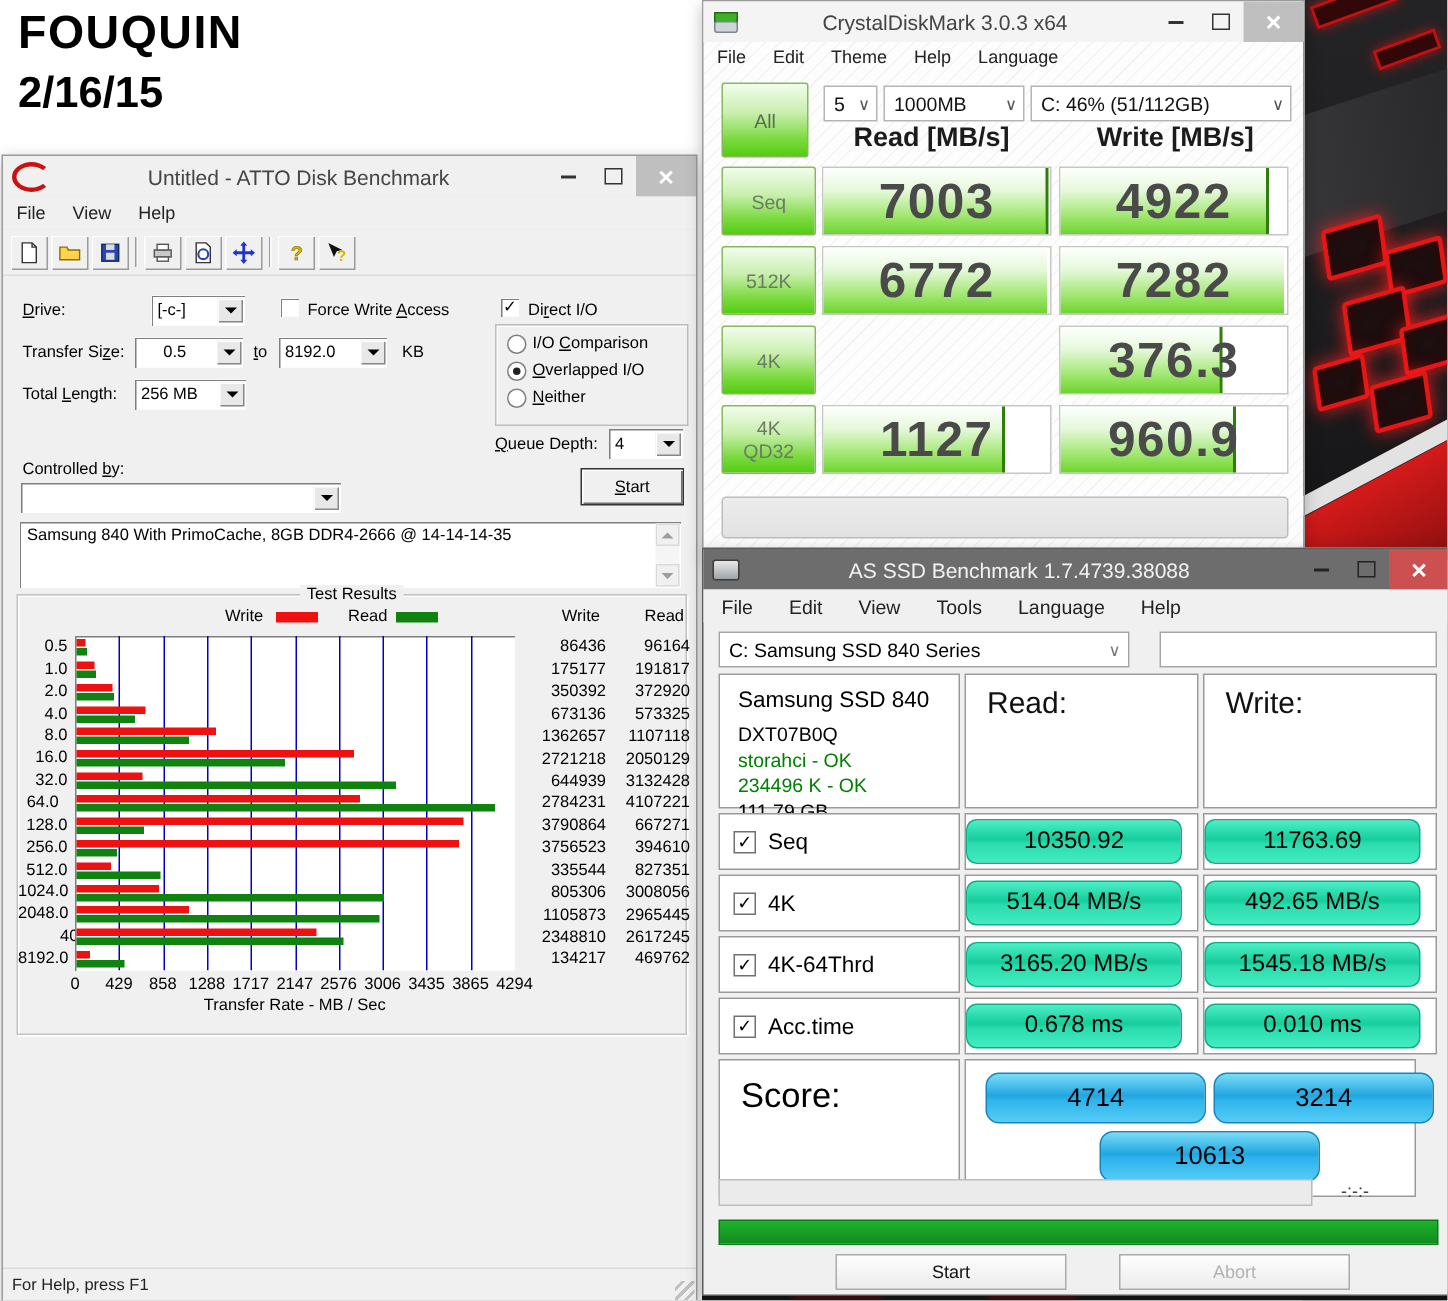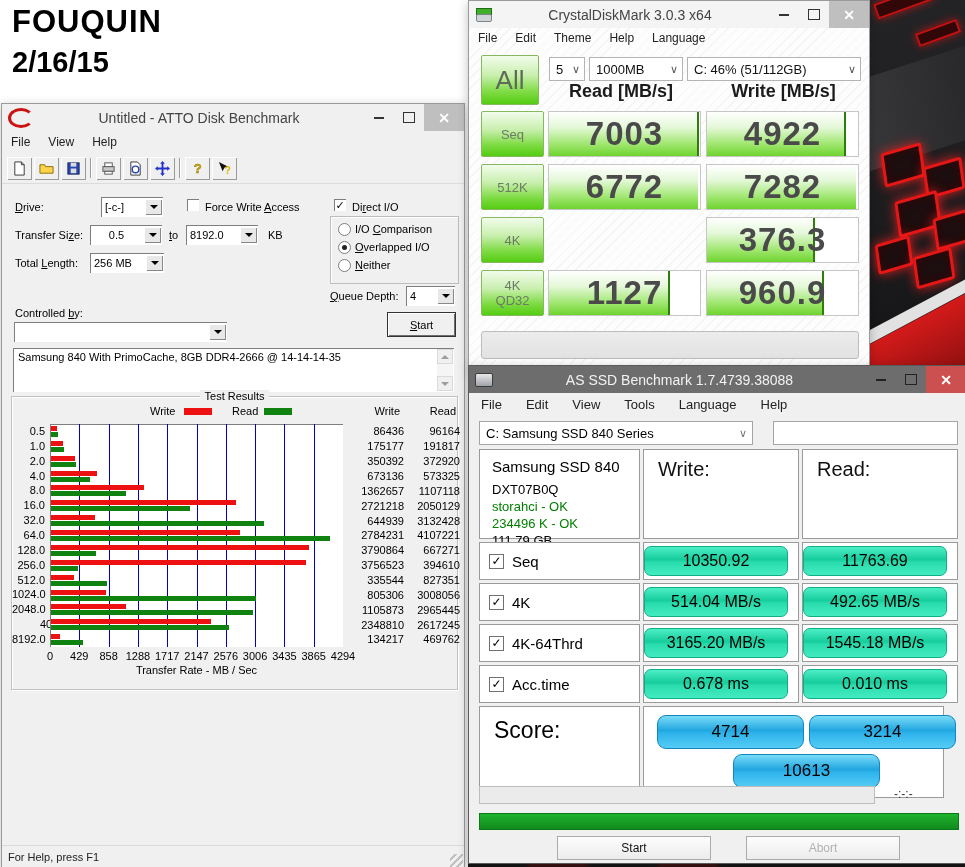--- a/index.html
+++ b/index.html
@@ -92,21 +92,21 @@
   
   .cdm{left:468px;top:0;width:400px;height:368px;
      background:repeating-linear-gradient(135deg,#fdfdfd 0 6px,#f4f4f4 6px 7px);}
   .cdm .titlebar{background:#f4f4f4;}
   .cdm .menubar{top:27px;height:20px;background:transparent;}
   .cdm-icon{width:15px;height:13px;margin-left:7px;position:relative;}
   .cdm-icon .a{position:absolute;left:0;top:0;width:14px;height:5px;background:#3fae2a;border:1px solid #1d6f12;}
   .cdm-icon .b{position:absolute;left:0;top:6px;width:14px;height:6px;background:#cfd4d9;border:1px solid #7c848c;border-radius:2px;}
   .cdm-all{position:absolute;left:12px;top:54px;width:56px;height:48px;border:1px solid #86b95f;border-radius:2px;
      background:linear-gradient(#f2fcec,#c9efae 40%,#7edb43 75%,#54cc12);display:flex;align-items:center;justify-content:center;
-     font-size:26px;color:#5d6b55;}
+     font-size:13px;color:#5d6b55;}
   .cdm-select{position:absolute;height:22px;background:#fff;border:1px solid #b4b4b4;display:flex;align-items:center;font-size:13px;color:#111;}
   .cdm-select .val{flex:1;padding:0 6px;white-space:nowrap;overflow:hidden;}
   .cdm-select .chev{width:16px;color:#555;font-size:11px;text-align:center;}
   .cdm-hdr{position:absolute;top:80px;height:24px;font-size:18px;font-weight:bold;color:#1b1b1b;text-align:center;}
   .cdm-rows{position:absolute;left:12px;top:110px;width:376px;display:flex;flex-direction:column;gap:7px;}
   .cdm-row{position:relative;height:46px;}
   .cdm-label{position:absolute;left:0;top:0;width:61px;height:44px;border:1px solid #86b95f;border-radius:2px;
      background:linear-gradient(#f2fcec,#c9efae 40%,#7edb43 75%,#54cc12);
      display:flex;flex-direction:column;align-items:center;justify-content:center;font-size:13px;color:#6d7a66;line-height:15px;}
   .cdm-cell{position:absolute;top:0;width:151px;height:44px;background:#fff;border:1px solid #c6c6c6;}
@@ -342,21 +342,21 @@
         <span style="width:56px;">Read</span>
       </div>
       <div class="atto-ylabels">
           <div style="height: 6.66667%; line-height: 14.8667px;">0.5</div>
           <div style="height: 6.66667%; line-height: 14.8667px;">1.0</div>
           <div style="height: 6.66667%; line-height: 14.8667px;">2.0</div>
           <div style="height: 6.66667%; line-height: 14.8667px;">4.0</div>
           <div style="height: 6.66667%; line-height: 14.8667px;">8.0</div>
           <div style="height: 6.66667%; line-height: 14.8667px;">16.0</div>
           <div style="height: 6.66667%; line-height: 14.8667px;">32.0</div>
-          <div style="height: 6.66667%; line-height: 14.8667px;">64.0</div>
+          <div style="height: 6.66667%; line-height: 14.8667px; text-align: center;">64.0</div>
           <div style="height: 6.66667%; line-height: 14.8667px;">128.0</div>
           <div style="height: 6.66667%; line-height: 14.8667px;">256.0</div>
           <div style="height: 6.66667%; line-height: 14.8667px;">512.0</div>
           <div style="height: 6.66667%; line-height: 14.8667px;">1024.0</div>
           <div style="height: 6.66667%; line-height: 14.8667px;">2048.0</div>
           <div style="height: 6.66667%; line-height: 14.8667px; padding-left: 28px;">4096.0</div>
           <div style="height: 6.66667%; line-height: 14.8667px;">8192.0</div>
         </div>
       <div class="atto-plot">
           <div class="gridline" style="left: 10%;"></div>
@@ -638,22 +638,22 @@
 
     <div class="as-content">
       <div class="as-gridrow">
         <div class="as-box as-info">
           <div class="nm">Samsung SSD 840</div>
           <div>DXT07B0Q</div>
           <div class="green">storahci - OK</div>
           <div class="green">234496 K - OK</div>
           <div>111.79 GB</div>
         </div>
+        <div class="as-box as-colhdr">Read:</div>
         <div class="as-box as-colhdr">Write:</div>
-        <div class="as-box as-colhdr">Read:</div>
       </div>
       <div>
           <div class="as-gridrow">
             <div class="as-box as-row-label">
               <span class="cbx">✓</span>
               <span>Seq</span>
             </div>
             <div class="as-box as-cell">
               <div class="pill">10350.92</div>
             </div>

